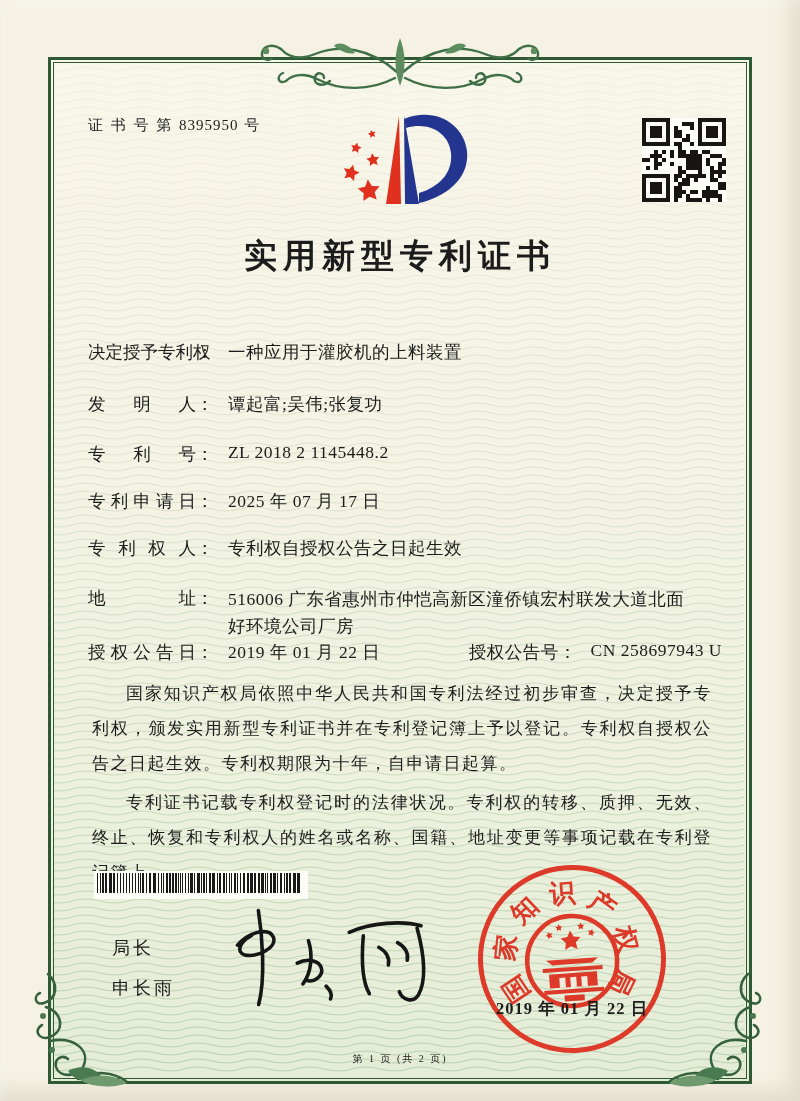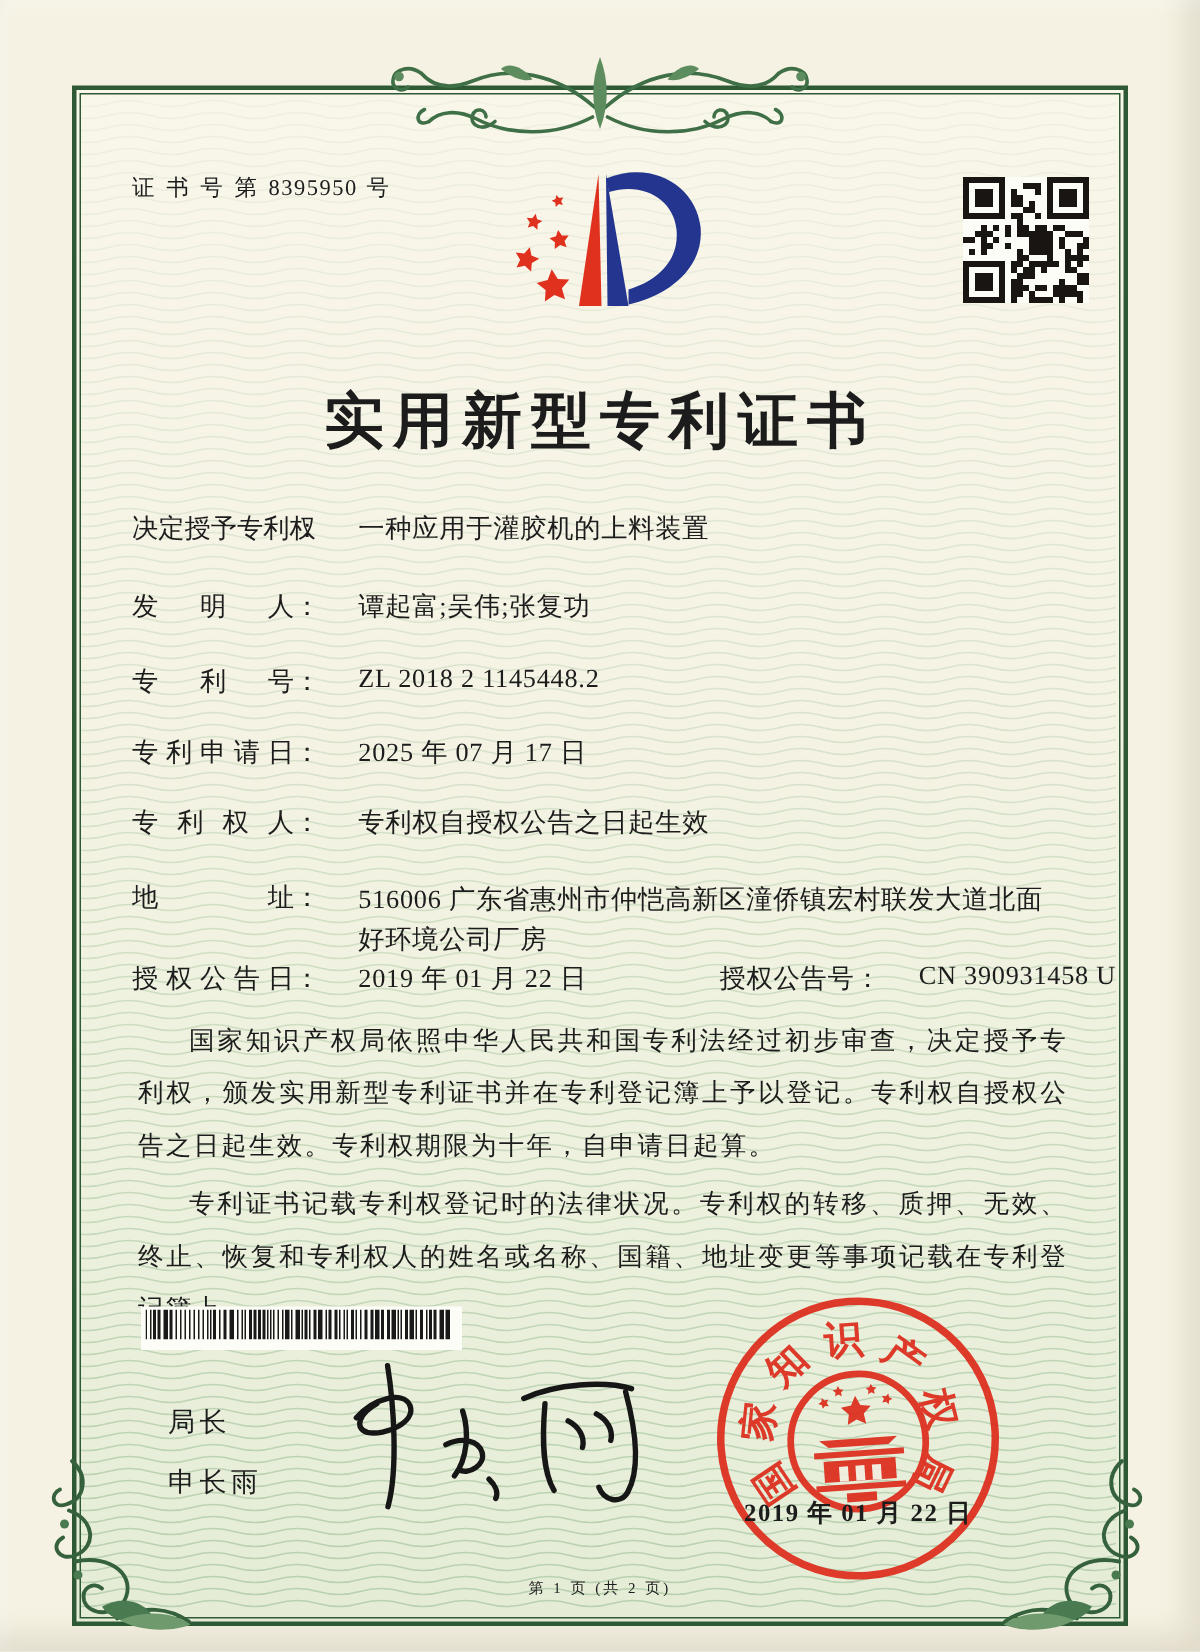--- a/index.html
+++ b/index.html
@@ -17,29 +17,29 @@
     background:linear-gradient(180deg,#f9f6ea 0%,#f5f3e4 40%,#edf1de 70%,#e4ecd6 100%);
   }
   .frame-inner{position:absolute;inset:2px;border:1px solid #2d5a35;}
   #guilloche{position:absolute;left:0;top:0;}
   
   .cert-no{position:absolute;left:88px;top:116px;font-size:15px;letter-spacing:2px;z-index:3;}
   .cert-no b{font-weight:normal;letter-spacing:1px;}
   .logo{position:absolute;left:335px;top:103px;z-index:3;}
   .qr{position:absolute;left:642px;top:118px;z-index:3;}
   .doc-title{
-    position:absolute;left:0;top:253px;width:100%;text-align:center;
-    font-size:40px;font-weight:700;letter-spacing:6px;z-index:3;
+    position:absolute;left:0;top:234px;width:100%;text-align:center;
+    font-size:33px;font-weight:700;letter-spacing:6px;z-index:3;
   }
   
   .fields{position:absolute;left:88px;top:0;width:640px;font-size:17.5px;z-index:3;}
   .f-row{position:absolute;left:0;white-space:nowrap;}
   .f-label{display:inline-block;width:108px;text-align:justify;text-align-last:justify;vertical-align:top;}
   .f-colon{display:inline-block;vertical-align:top;}
-  .f-value{display:inline-block;margin-left:21px;letter-spacing:.5px;vertical-align:top;}
+  .f-value{display:inline-block;margin-left:10px;letter-spacing:.5px;vertical-align:top;}
   .f-value.wrap{white-space:normal;width:472px;line-height:27px;}
   .grant-no{margin-left:84px;}
   
   .body-text{
     position:absolute;left:88px;top:672px;width:628px;z-index:3;
     font-size:17px;line-height:35px;letter-spacing:1.5px;text-align:justify;
   }
   .body-text p{margin:4px;text-indent:2em;}
   
   .barcode-wrap{position:absolute;left:94px;top:871px;padding:2px 3px;background:#fdfdf8;z-index:3;}
@@ -381,21 +381,21 @@
       <span class="f-value">专利权自授权公告之日起生效</span>
     </div>
     <div class="f-row" style="top:586px">
       <span class="f-label">地址</span><span class="f-colon">：</span>
       <span class="f-value wrap">516006 广东省惠州市仲恺高新区潼侨镇宏村联发大道北面好环境公司厂房</span>
     </div>
     <div class="f-row" style="top:640px">
       <span class="f-label">授权公告日</span><span class="f-colon">：</span>
       <span class="f-value">2019 年 01 月 22 日</span>
       <span class="f-value grant-no">授权公告号</span><span class="f-colon">：</span>
-      <span class="f-value">CN 390931458 U</span>
+      <span class="f-value">CN 258697943 U</span>
     </div>
   </div>
 
   <div class="body-text">
     <p>国家知识产权局依照中华人民共和国专利法经过初步审查，决定授予专利权，颁发实用新型专利证书并在专利登记簿上予以登记。专利权自授权公告之日起生效。专利权期限为十年，自申请日起算。</p>
     <p>专利证书记载专利权登记时的法律状况。专利权的转移、质押、无效、终止、恢复和专利权人的姓名或名称、国籍、地址变更等事项记载在专利登记簿上。</p>
   </div>
 
   <div class="barcode-wrap">
     <svg id="barcode" width="208" height="20">

